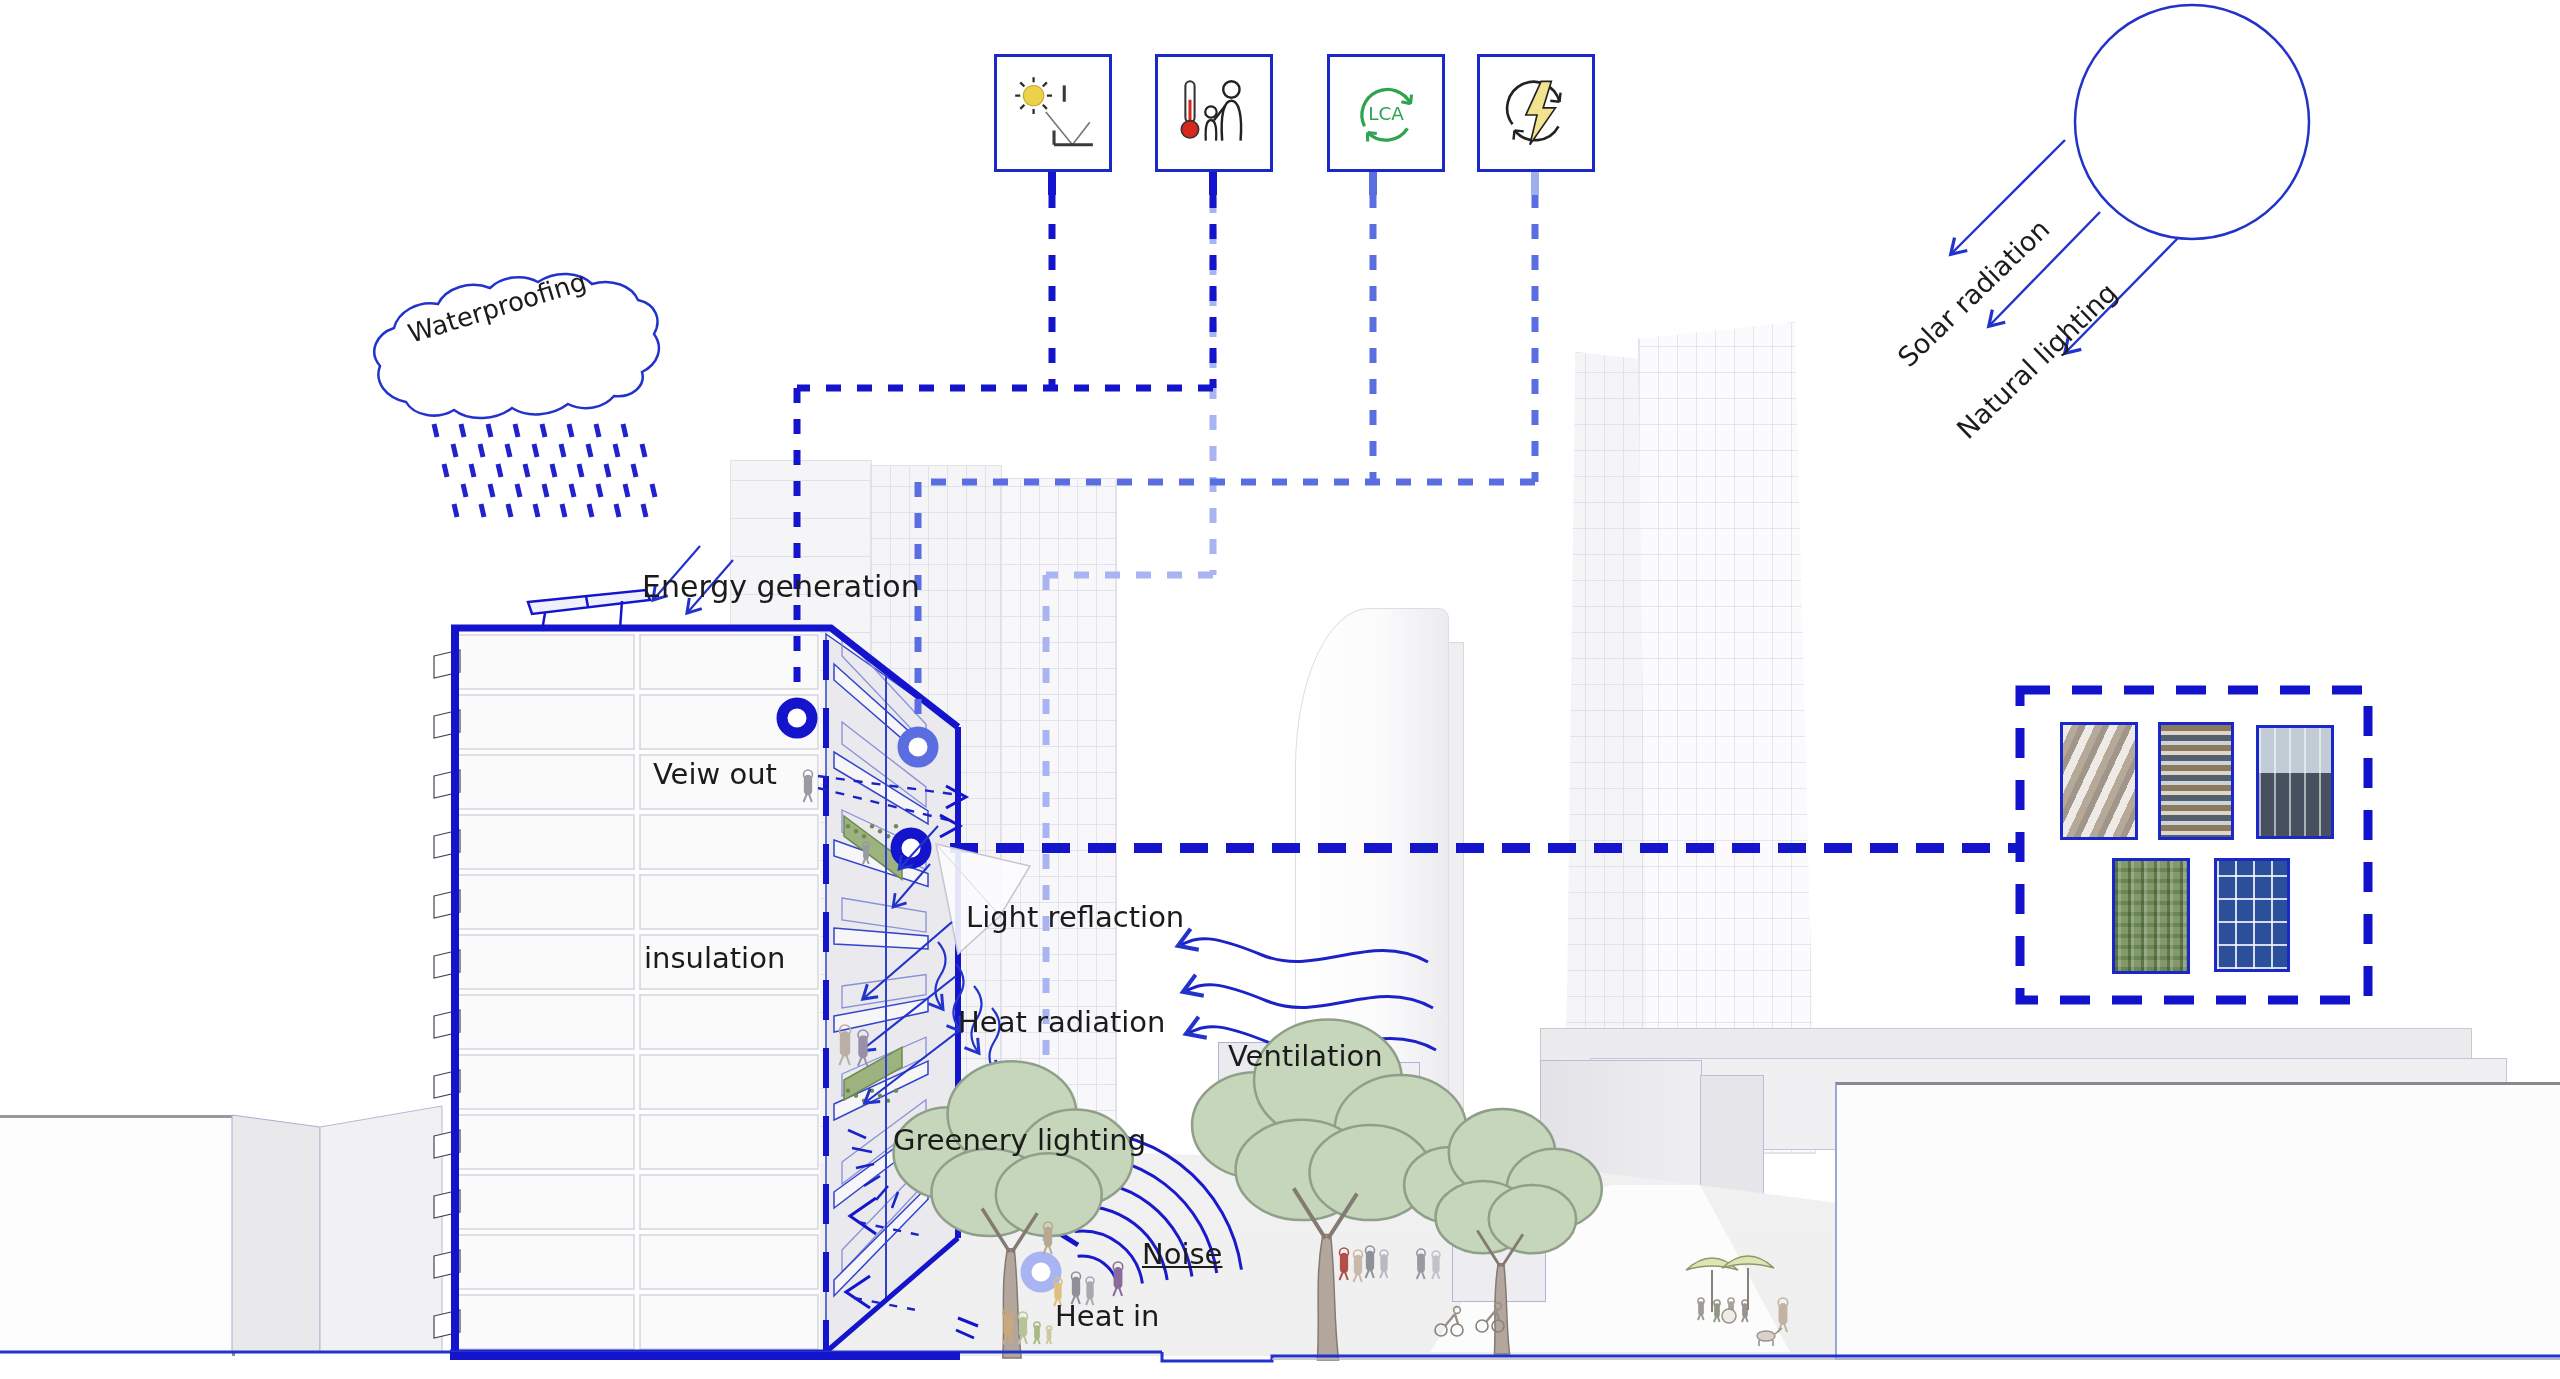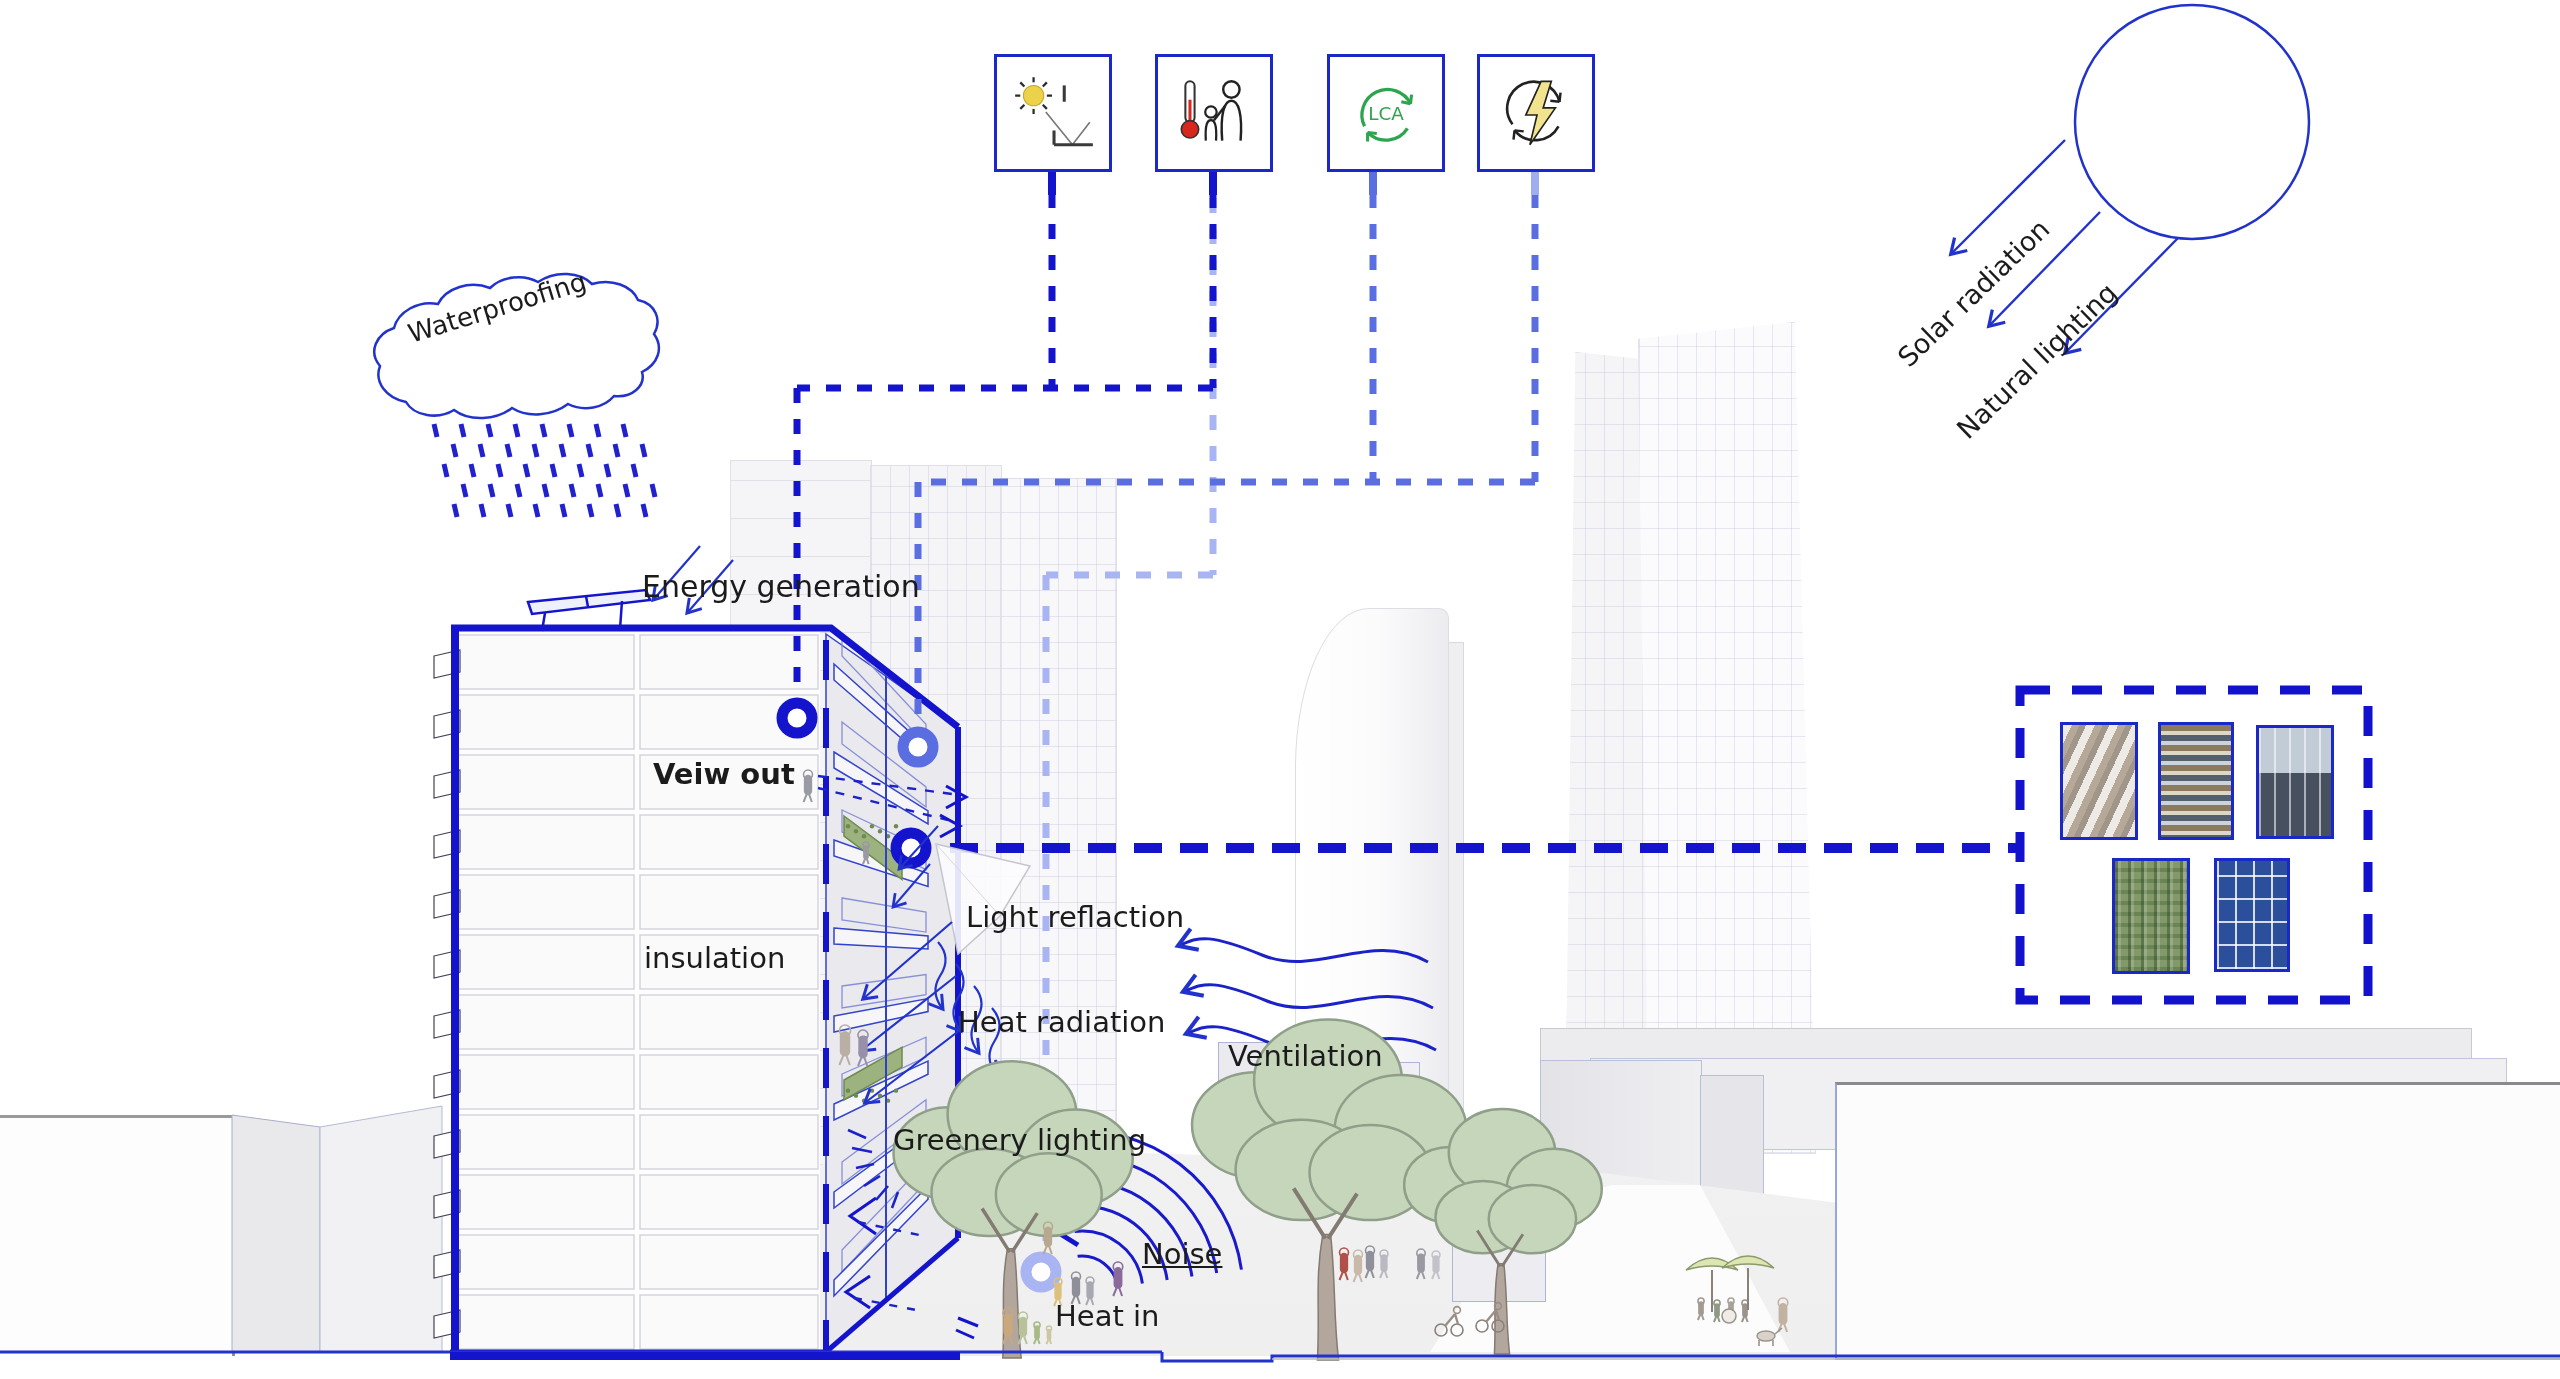--- a/index.html
+++ b/index.html
@@ -461,21 +461,21 @@
     </svg>
   </div>
 
   <div class="thumb mat-concrete" style="left:2060px;top:722px;width:72px;height:112px;"></div>
   <div class="thumb mat-louver" style="left:2158px;top:722px;width:70px;height:112px;"></div>
   <div class="thumb mat-curtain" style="left:2256px;top:725px;width:72px;height:108px;"></div>
   <div class="thumb mat-green" style="left:2112px;top:858px;width:72px;height:110px;"></div>
   <div class="thumb mat-pv" style="left:2214px;top:858px;width:70px;height:108px;"></div>
 
   <div class="lbl" style="left:642px;top:572px;font-size:30px;">Energy generation</div>
-  <div class="lbl" style="left:653px;top:760px;font-weight:bold;">Veiw out</div>
+  <div class="lbl" style="left:653px;top:760px;">Veiw out</div>
   <div class="lbl" style="left:644px;top:944px;">insulation</div>
   <div class="lbl" style="left:966px;top:886px;margin-top:17px;">Light reflaction</div>
   <div class="lbl" style="left:958px;top:1008px;">Heat radiation</div>
   <div class="lbl" style="left:893px;top:1126px;">Greenery lighting</div>
   <div class="lbl" style="left:1228px;top:1042px;">Ventilation</div>
   <div class="lbl" style="left:1142px;top:1240px;text-decoration:underline;">Noise</div>
   <div class="lbl" style="left:1055px;top:1302px;">Heat in</div>
   <div class="lbl rot" style="left:405px;top:322px;font-size:26px;transform:rotate(-17deg);">Waterproofing</div>
   <div class="lbl rot" style="left:1893px;top:352px;font-size:27px;transform:rotate(-44deg);">Solar radiation</div>
   <div class="lbl rot" style="left:1952px;top:424px;font-size:27px;transform:rotate(-44deg);">Natural lighting</div>

